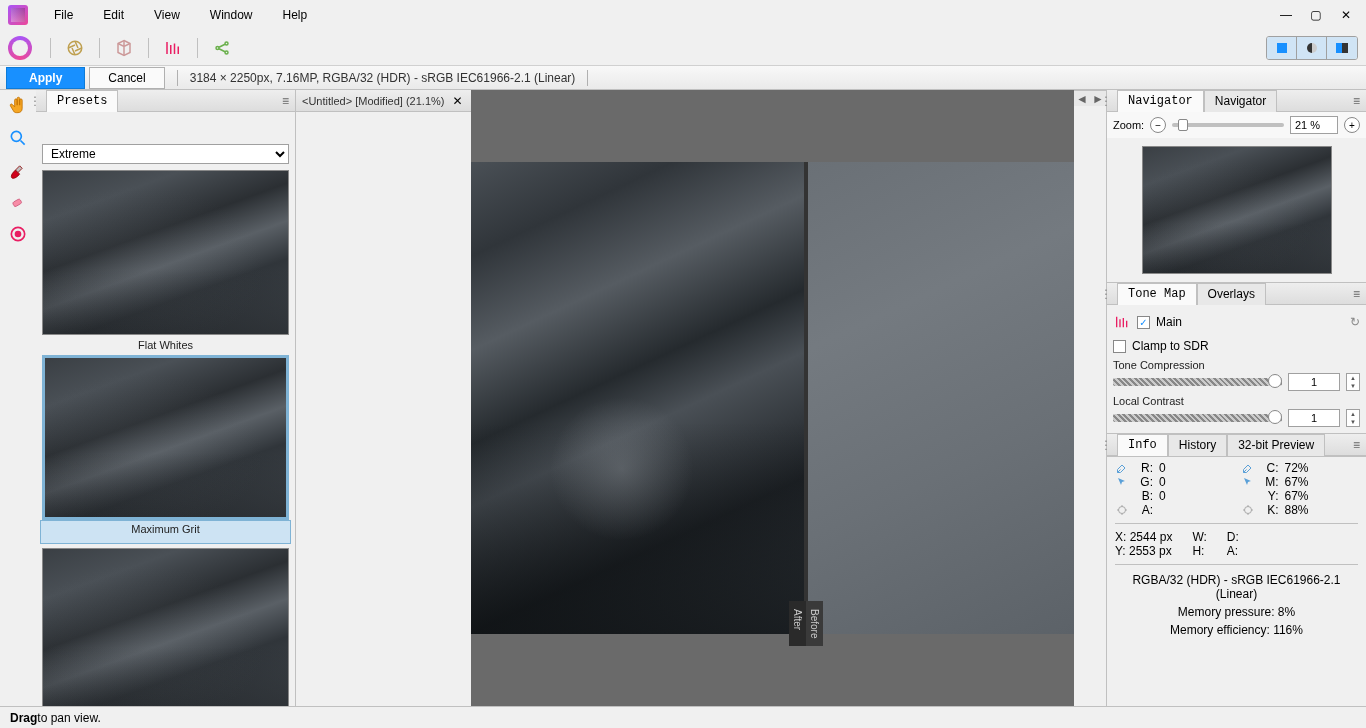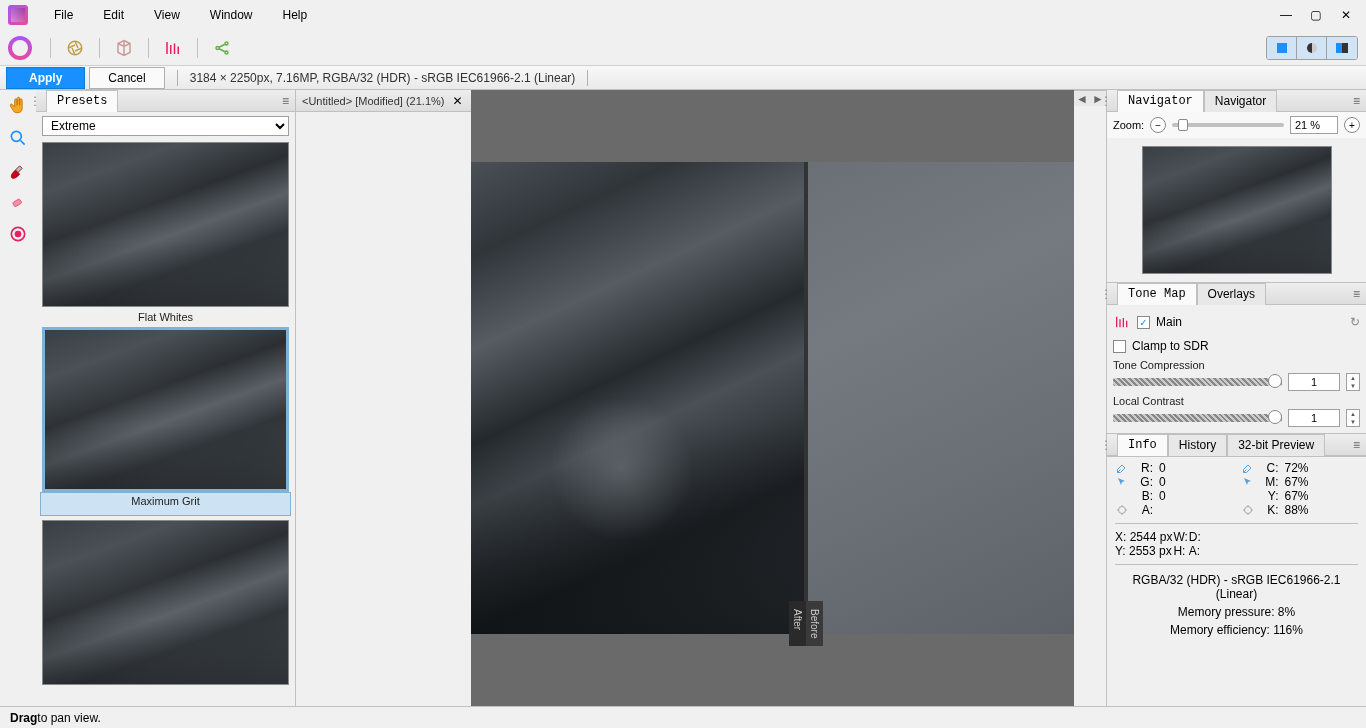--- a/index.html
+++ b/index.html
@@ -45,21 +45,21 @@
 .tool-strip { width: 36px; background:#f0f0f0; display:flex; flex-direction:column; align-items:center; padding-top:4px; gap:8px; }
 .tool-strip .tool { width:24px; height:24px; display:flex; align-items:center; justify-content:center; cursor:default; }
 .tool svg { width:20px; height:20px; }
 
 .presets-panel { width: 260px; background:#f0f0f0; border-right:1px solid #c0c0c0; display:flex; flex-direction:column; }
 .panel-tabs { display:flex; align-items:center; background: linear-gradient(#eee,#ddd); border-bottom:1px solid #c0c0c0; height:22px; }
 .panel-grip { width:10px; display:flex; justify-content:center; color:#888; }
 .panel-tab { padding:2px 10px; background:#e8e8e8; border:1px solid #c0c0c0; border-bottom:none; height:22px; display:flex; align-items:center; cursor:default; }
 .panel-tab.active { background:#fafafa;font-family:Liberation Mono, monospace; }
 .panel-menu { margin-left:auto; padding: 0 6px; color:#666; cursor:default; }
-.preset-controls { padding:4px 6px; }
+.preset-controls { padding:4px 6px;margin-top:28px; }
 .preset-select { width:100%; height:20px; border:1px solid #a0a0a0; background:#fff; padding:0 4px; font-size:12px; }
 .preset-list { flex:1; overflow-y:auto; padding: 2px 6px 6px; position:relative; }
 .preset-caption { text-align:center; padding:2px 0 4px; font-size:11px; color:#222; }
 .preset-thumb { width:100%; height:165px; background:#555; border:1px solid #888; margin-bottom:2px; }
 .preset-thumb.sel { border:3px solid #7fb3d5; }
 .thumb-img { width:100%; height:100%; background: linear-gradient(160deg,#3a3f44 0%,#4a5056 20%,#2b2f33 40%,#5a6066 55%,#30353a 70%,#454b51 100%); position:relative; }
 .thumb-img::after { content:""; position:absolute; inset:0; background: radial-gradient(ellipse at 40% 60%, #6a707622 0%, transparent 60%), linear-gradient(180deg, transparent 60%, #1a1d2088 100%); }
 .preset-list::-webkit-scrollbar { width:14px; }
 .preset-list::-webkit-scrollbar-track { background:#e0e0e0; }
 .preset-list::-webkit-scrollbar-thumb { background:#b0b0b0; border:2px solid #e0e0e0; border-radius:7px; }
@@ -116,21 +116,21 @@
 
 .info-panel { padding:4px 8px; font-size:11px; border-top:1px solid #c0c0c0; }
 .info-cols { display:flex; gap:8px; }
 .info-block { flex:1; }
 .info-line { display:flex; gap:6px; align-items:center; }
 .info-ico { width:14px; height:14px; display:flex; align-items:center; justify-content:center; color:#888; }
 .info-ico svg { width:12px; height:12px; }
 .info-k { width:18px; text-align:right; }
 .info-v { width:40px; }
 .info-sep-h { height:1px; background:#c0c0c0; margin:6px 0; }
-.info-coord { display:flex; gap:1px; }
+.info-coord { display:flex; gap:20px; }
 .info-footer { text-align:center; padding:2px 0; }
 
 
 .statusbar { height:22px; display:flex; align-items:center; padding:0 10px; border-top:1px solid #c0c0c0; background:#f0f0f0; }
 .statusbar b { font-weight:600; }
 </style>
 </head>
 <body>
 
 <div class="window">

